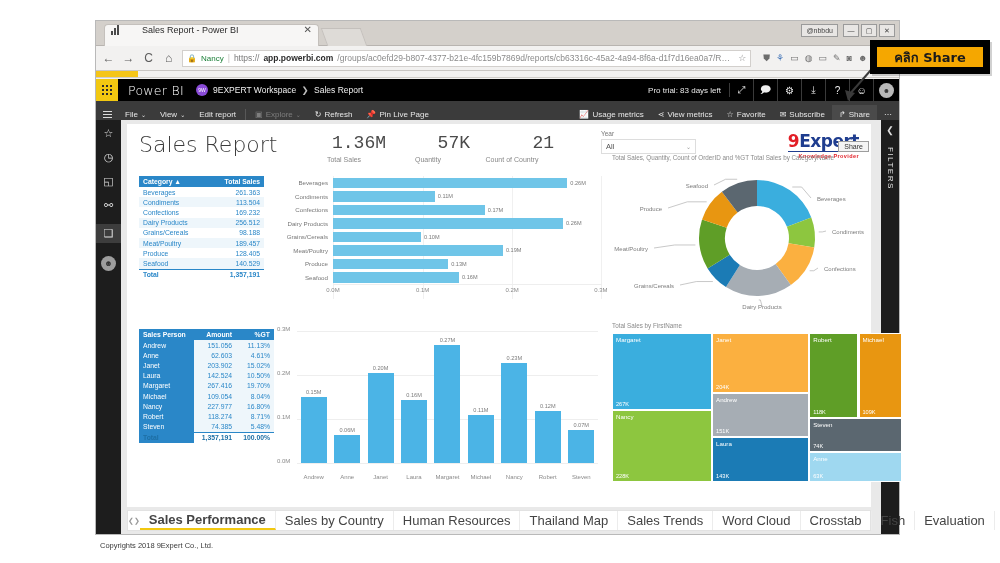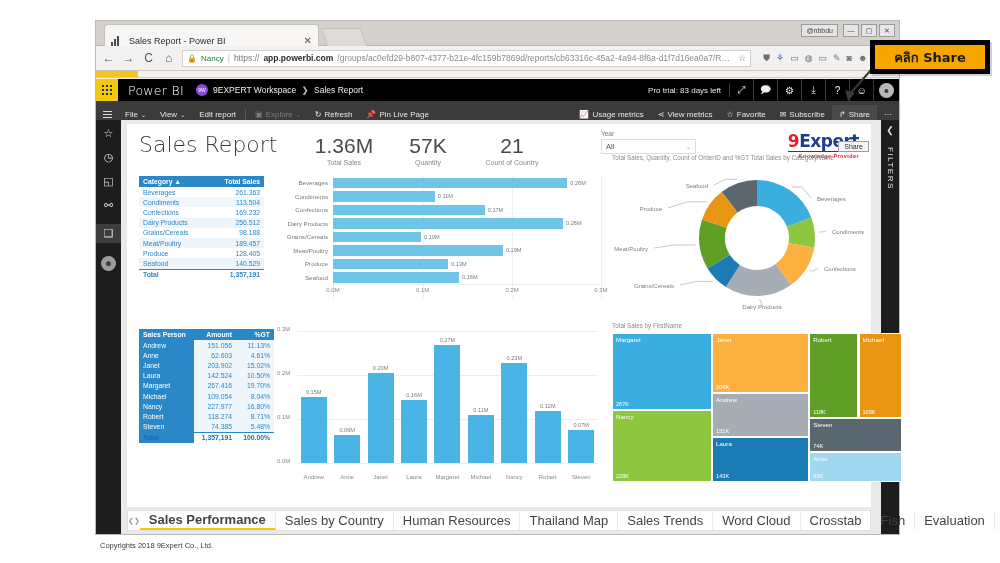--- a/index.html
+++ b/index.html
@@ -15,21 +15,21 @@
     background:#f2f1f0; border:1px solid #b9b9b9;
   }
   
   .tabstrip {
     height:25px; background:#d4d0cb; position:relative;
     border-bottom:1px solid #b8b4b0;
   }
   .browser-tab {
     position:absolute; left:8px; top:3px; height:22px; width:215px;
     background:#f7f6f5; border-top-left-radius:4px; border-top-right-radius:4px;
-    display:flex; align-items:flex-end; padding:0 6px; gap:7px;
+    display:flex; align-items:flex-start; padding:0 6px; gap:20px;
     border:1px solid #c4c0bc; border-bottom:none;
   }
   .tab-favicon { width:11px; height:10px; display:flex; align-items:flex-end; gap:1px; }
   .tab-favicon i { display:block; width:2px; background:#4a4a4a; }
   .tab-favicon i:nth-child(1){height:4px;}
   .tab-favicon i:nth-child(2){height:7px;}
   .tab-favicon i:nth-child(3){height:10px;}
   .tab-title { font-size:9px; color:#2b2b2b; white-space:nowrap; overflow:hidden;
      text-overflow:ellipsis; flex:1; }
   .tab-close { font-size:10px; color:#555; line-height:1; }
@@ -131,22 +131,22 @@
     align-items:center; padding-top:5px; }
   .rr-chev { color:#ddd; font-size:9px; }
   .rr-filters { writing-mode:vertical-rl; font-size:8px; color:#e2e2e2;
     letter-spacing:1.5px; margin-top:12px; }
 
   
   .rpt-title { position:absolute; left:12px; top:8px; font-size:22px; color:#3b3b3b;
      font-family:"DejaVu Sans", sans-serif; font-weight:300; }
   .kpi-row { position:absolute; left:175px; top:10px; display:flex; gap:0; }
   .kpi { width:84px; text-align:center; }
-  .kpi .kv { font-size:21px; color:#4a4a4a; font-family:Liberation Sans, sans-serif;
-      font-weight:300; line-height:1.1; }
+  .kpi .kv { font-size:18px; color:#4a4a4a; font-family:Liberation Mono, monospace;
+      font-weight:300; line-height:1.1;text-align:right; }
   .kpi .kl { font-size:7px; color:#888; margin-top:2px; }
   .slicer { position:absolute; left:474px; top:6px; width:95px; }
   .slicer .sl-label { font-size:6.5px; color:#777; margin-bottom:2px; }
   .slicer .sl-box { height:15px; border:1px solid #ddd; background:#fff;
      display:flex; align-items:center; justify-content:space-between;
      padding:0 4px; font-size:7.5px; color:#555; }
   .slicer .sl-box .chev { color:#999; font-size:6px; }
   .logo9x { position:absolute; right:12px; top:9px; text-align:right; }
   .logo9x .l1 { font-size:17px; font-family:"DejaVu Sans", sans-serif; font-weight:bold;
      line-height:1; letter-spacing:-.5px;}
@@ -221,21 +221,21 @@
   .pt.active { border-bottom:2px solid #f2c811; font-weight:bold; }
 
   
   #share-tooltip { position:absolute; right:30px; top:62px; background:#f4f4f4;
      border:1px solid #9d9d9d; font-size:7px; color:#333; padding:1px 5px;
      z-index:30; }
 
   
   #callout {
     position:absolute; left:870px; top:40px; width:120px; height:34px;
-    background:#f5a700; border:5px solid #000000;
+    background:#f5a700; border:7px solid #000000;
     display:flex; align-items:center; justify-content:center;
     font-size:13px; color:#1a1a1a; font-weight:bold; z-index:50;
     box-shadow:2px 2px 0 rgba(0,0,0,.18);
     font-family:"DejaVu Sans", sans-serif;
   }
   
   #callout-arrow { position:absolute; left:0; top:0; width:1000px; height:563px;
      pointer-events:none; z-index:45; }
 
   .copyright { position:absolute; left:100px; top:541px; font-size:7.5px;

